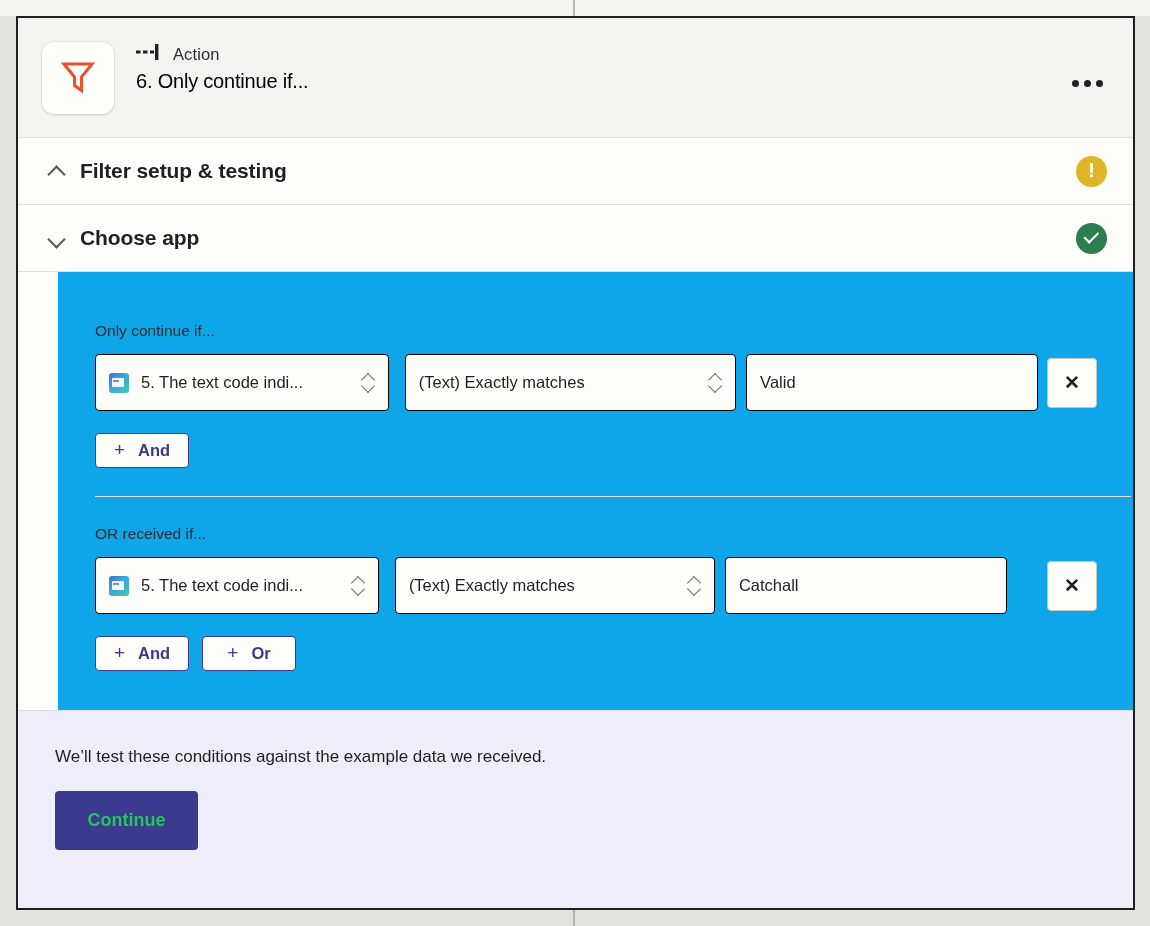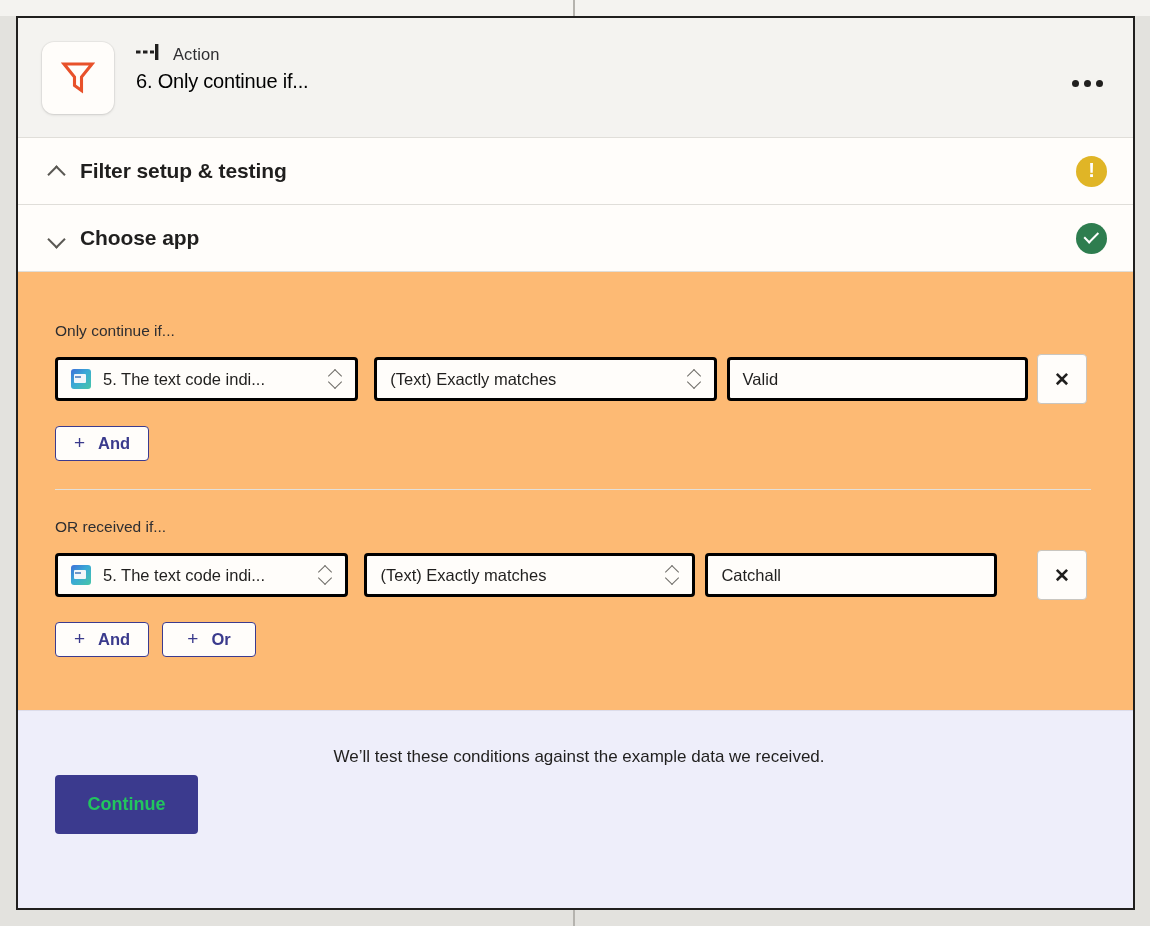--- a/index.html
+++ b/index.html
@@ -164,37 +164,38 @@
     font-size: 20px;
     font-weight: bold;
     line-height: 1;
     font-family: "Liberation Sans", sans-serif;
     transform: translateY(-1px);
   }
 
   
   .section-body {
     flex: 1 1 auto;
-    padding: 50px 46px 0 37px;
-    background: #fdba74;
+    padding: 50px 36px 0 37px;
+    background: #0ea5e9;
     overflow: hidden;
+    margin-left: 40px;
   }
   .group-label {
     font-size: 15.5px;
     color: #2e2e31;
     margin-bottom: 14px;
   }
   .cond-row {
     display: flex;
     align-items: center;
   }
   .field {
-    height: 44px;
-    background: #fffdfa;
-    border: 3px solid #000000;
+    height: 57px;
+    background: #fffdfa;
+    border: 1px solid #000000;
     border-radius: 4px;
     display: flex;
     align-items: center;
     padding: 0 13px;
     font-size: 16.5px;
     color: #201f1e;
     cursor: pointer;
   }
   .field.select-field {
     width: 311px;
@@ -316,22 +317,21 @@
     flex: none;
   }
   .footer-h {
     font-size: 17px;
     color: #201f1e;
     margin-bottom: 9px;
   }
   .footer-p {
     font-size: 17px;
     color: #201f1e;
-    margin-bottom: 8px;
-    text-align: center;
+    margin-bottom: 24px;
   }
   .continue-btn {
     width: 143px;
     height: 59px;
     background: #3b3a8e;
     color: #22c55e;
     border: none;
     border-radius: 4px;
     font-size: 18px;
     font-weight: bold;

